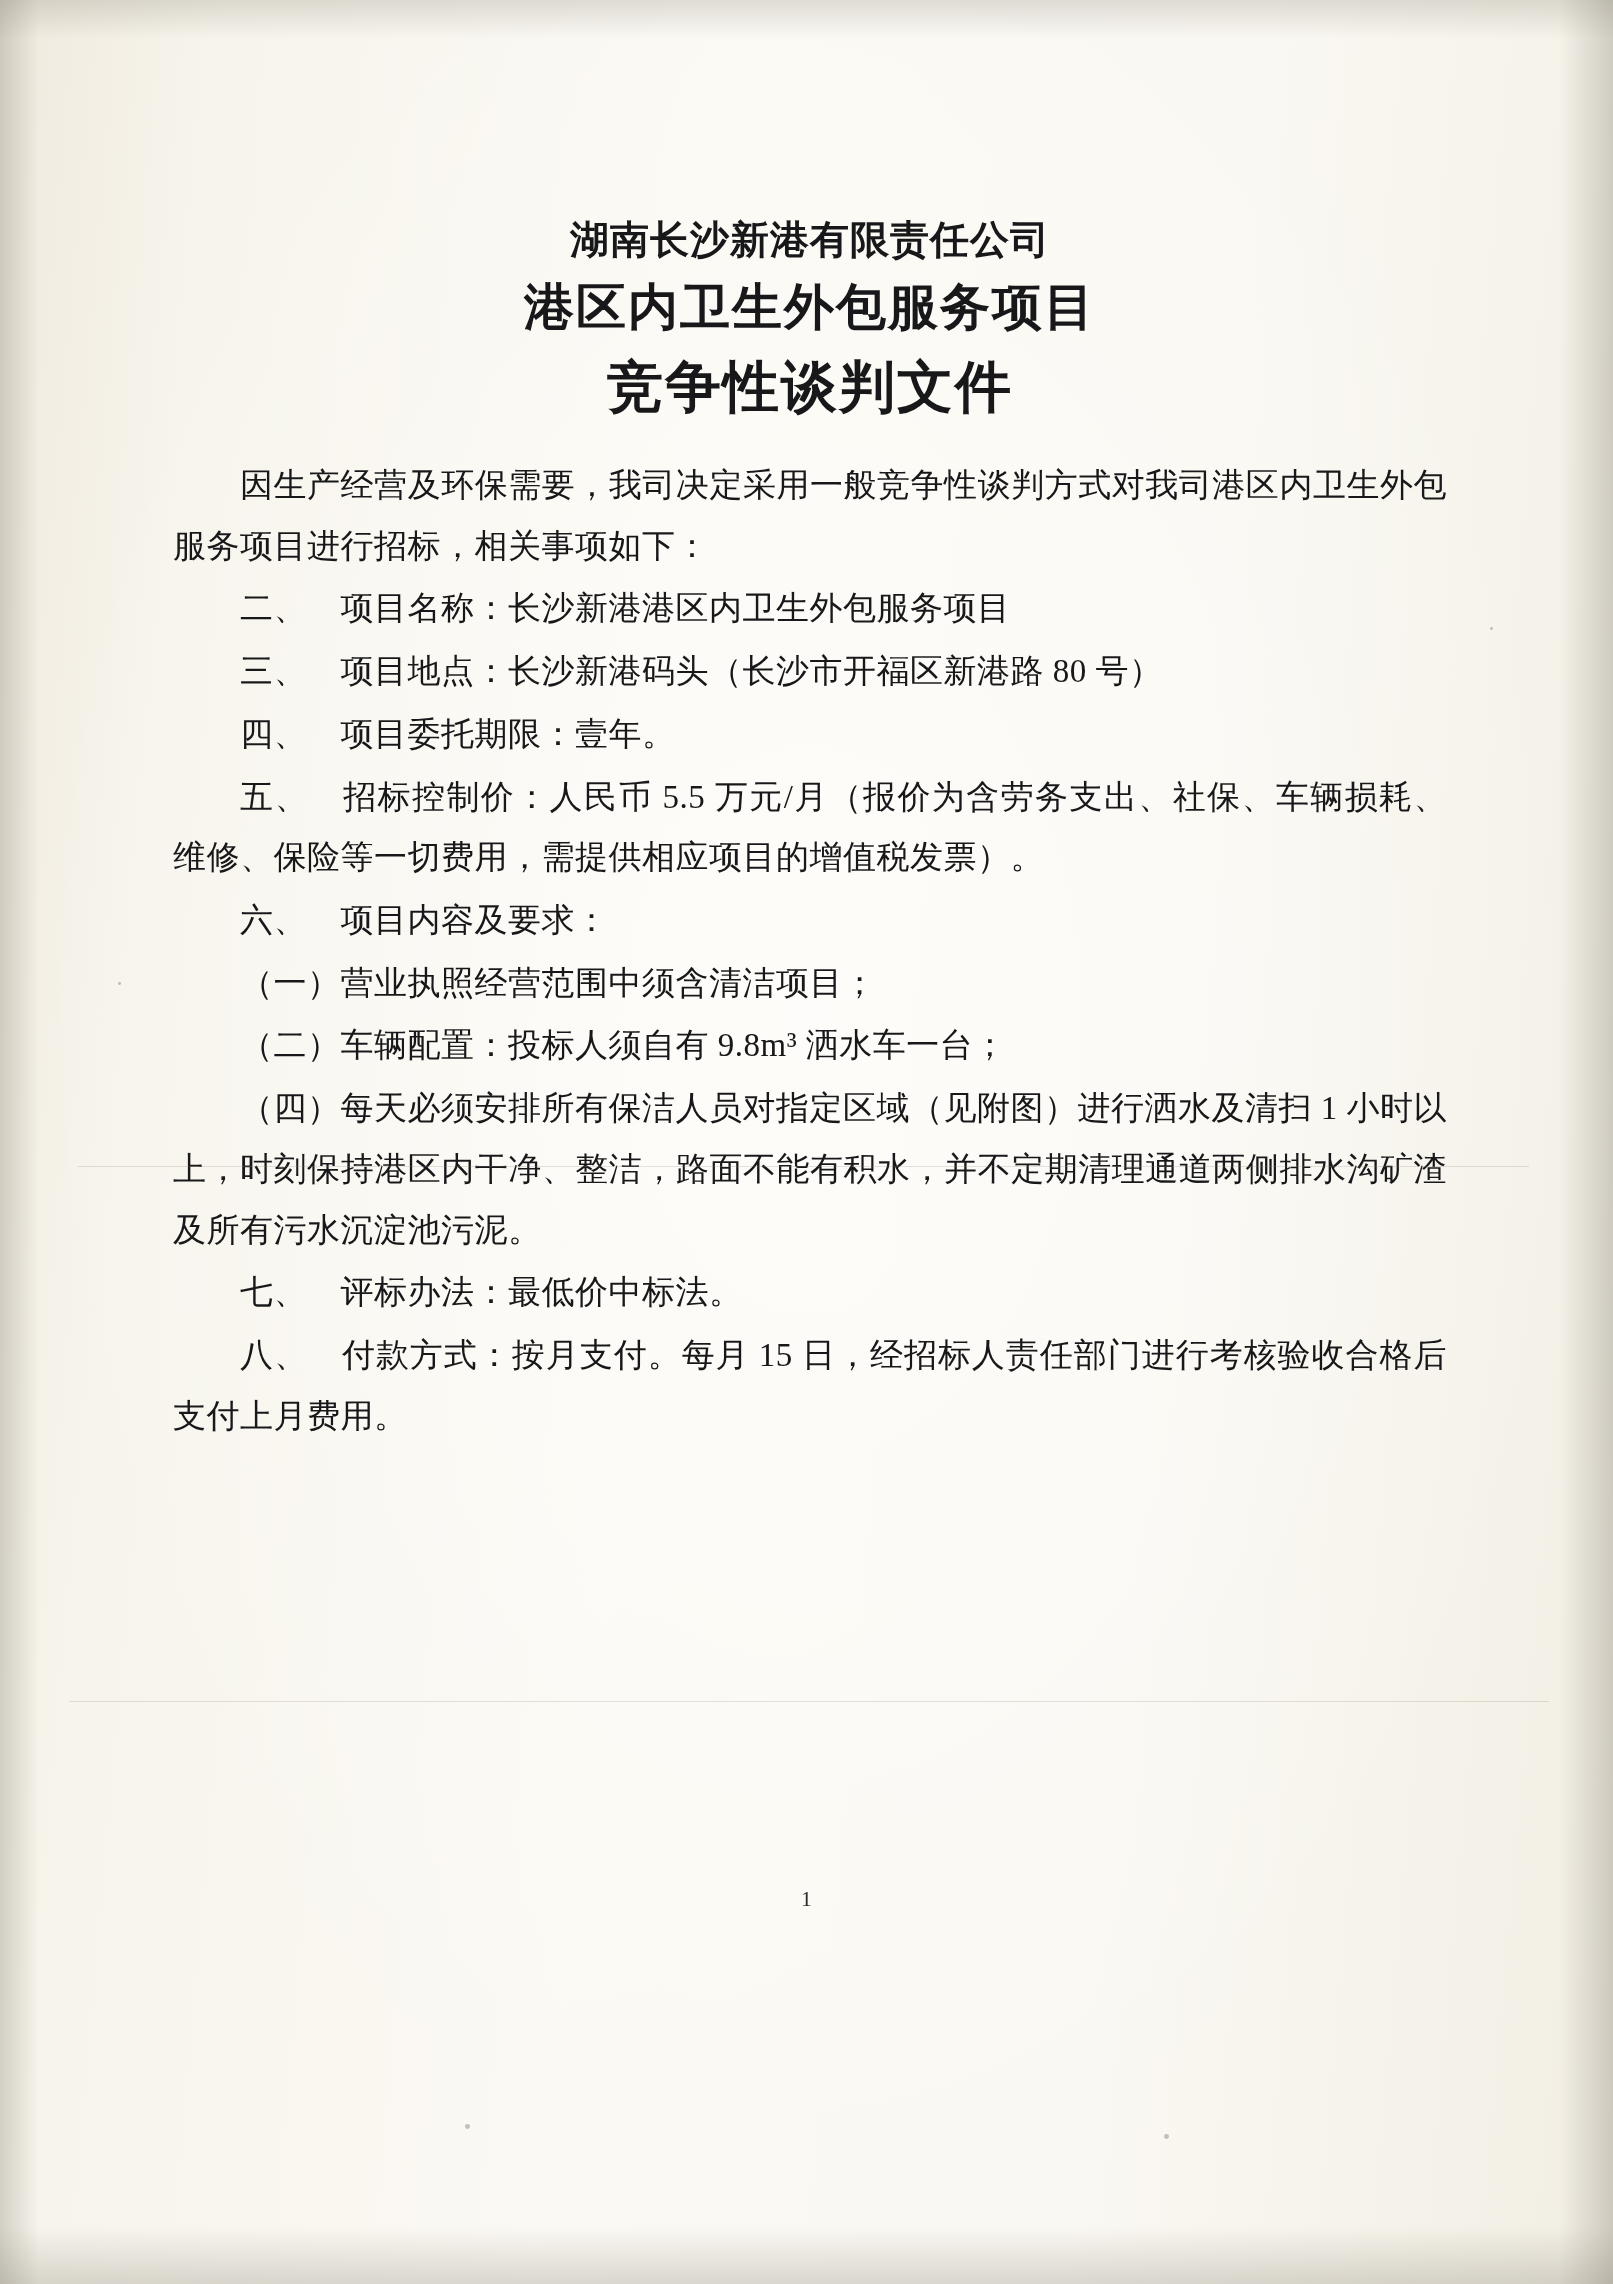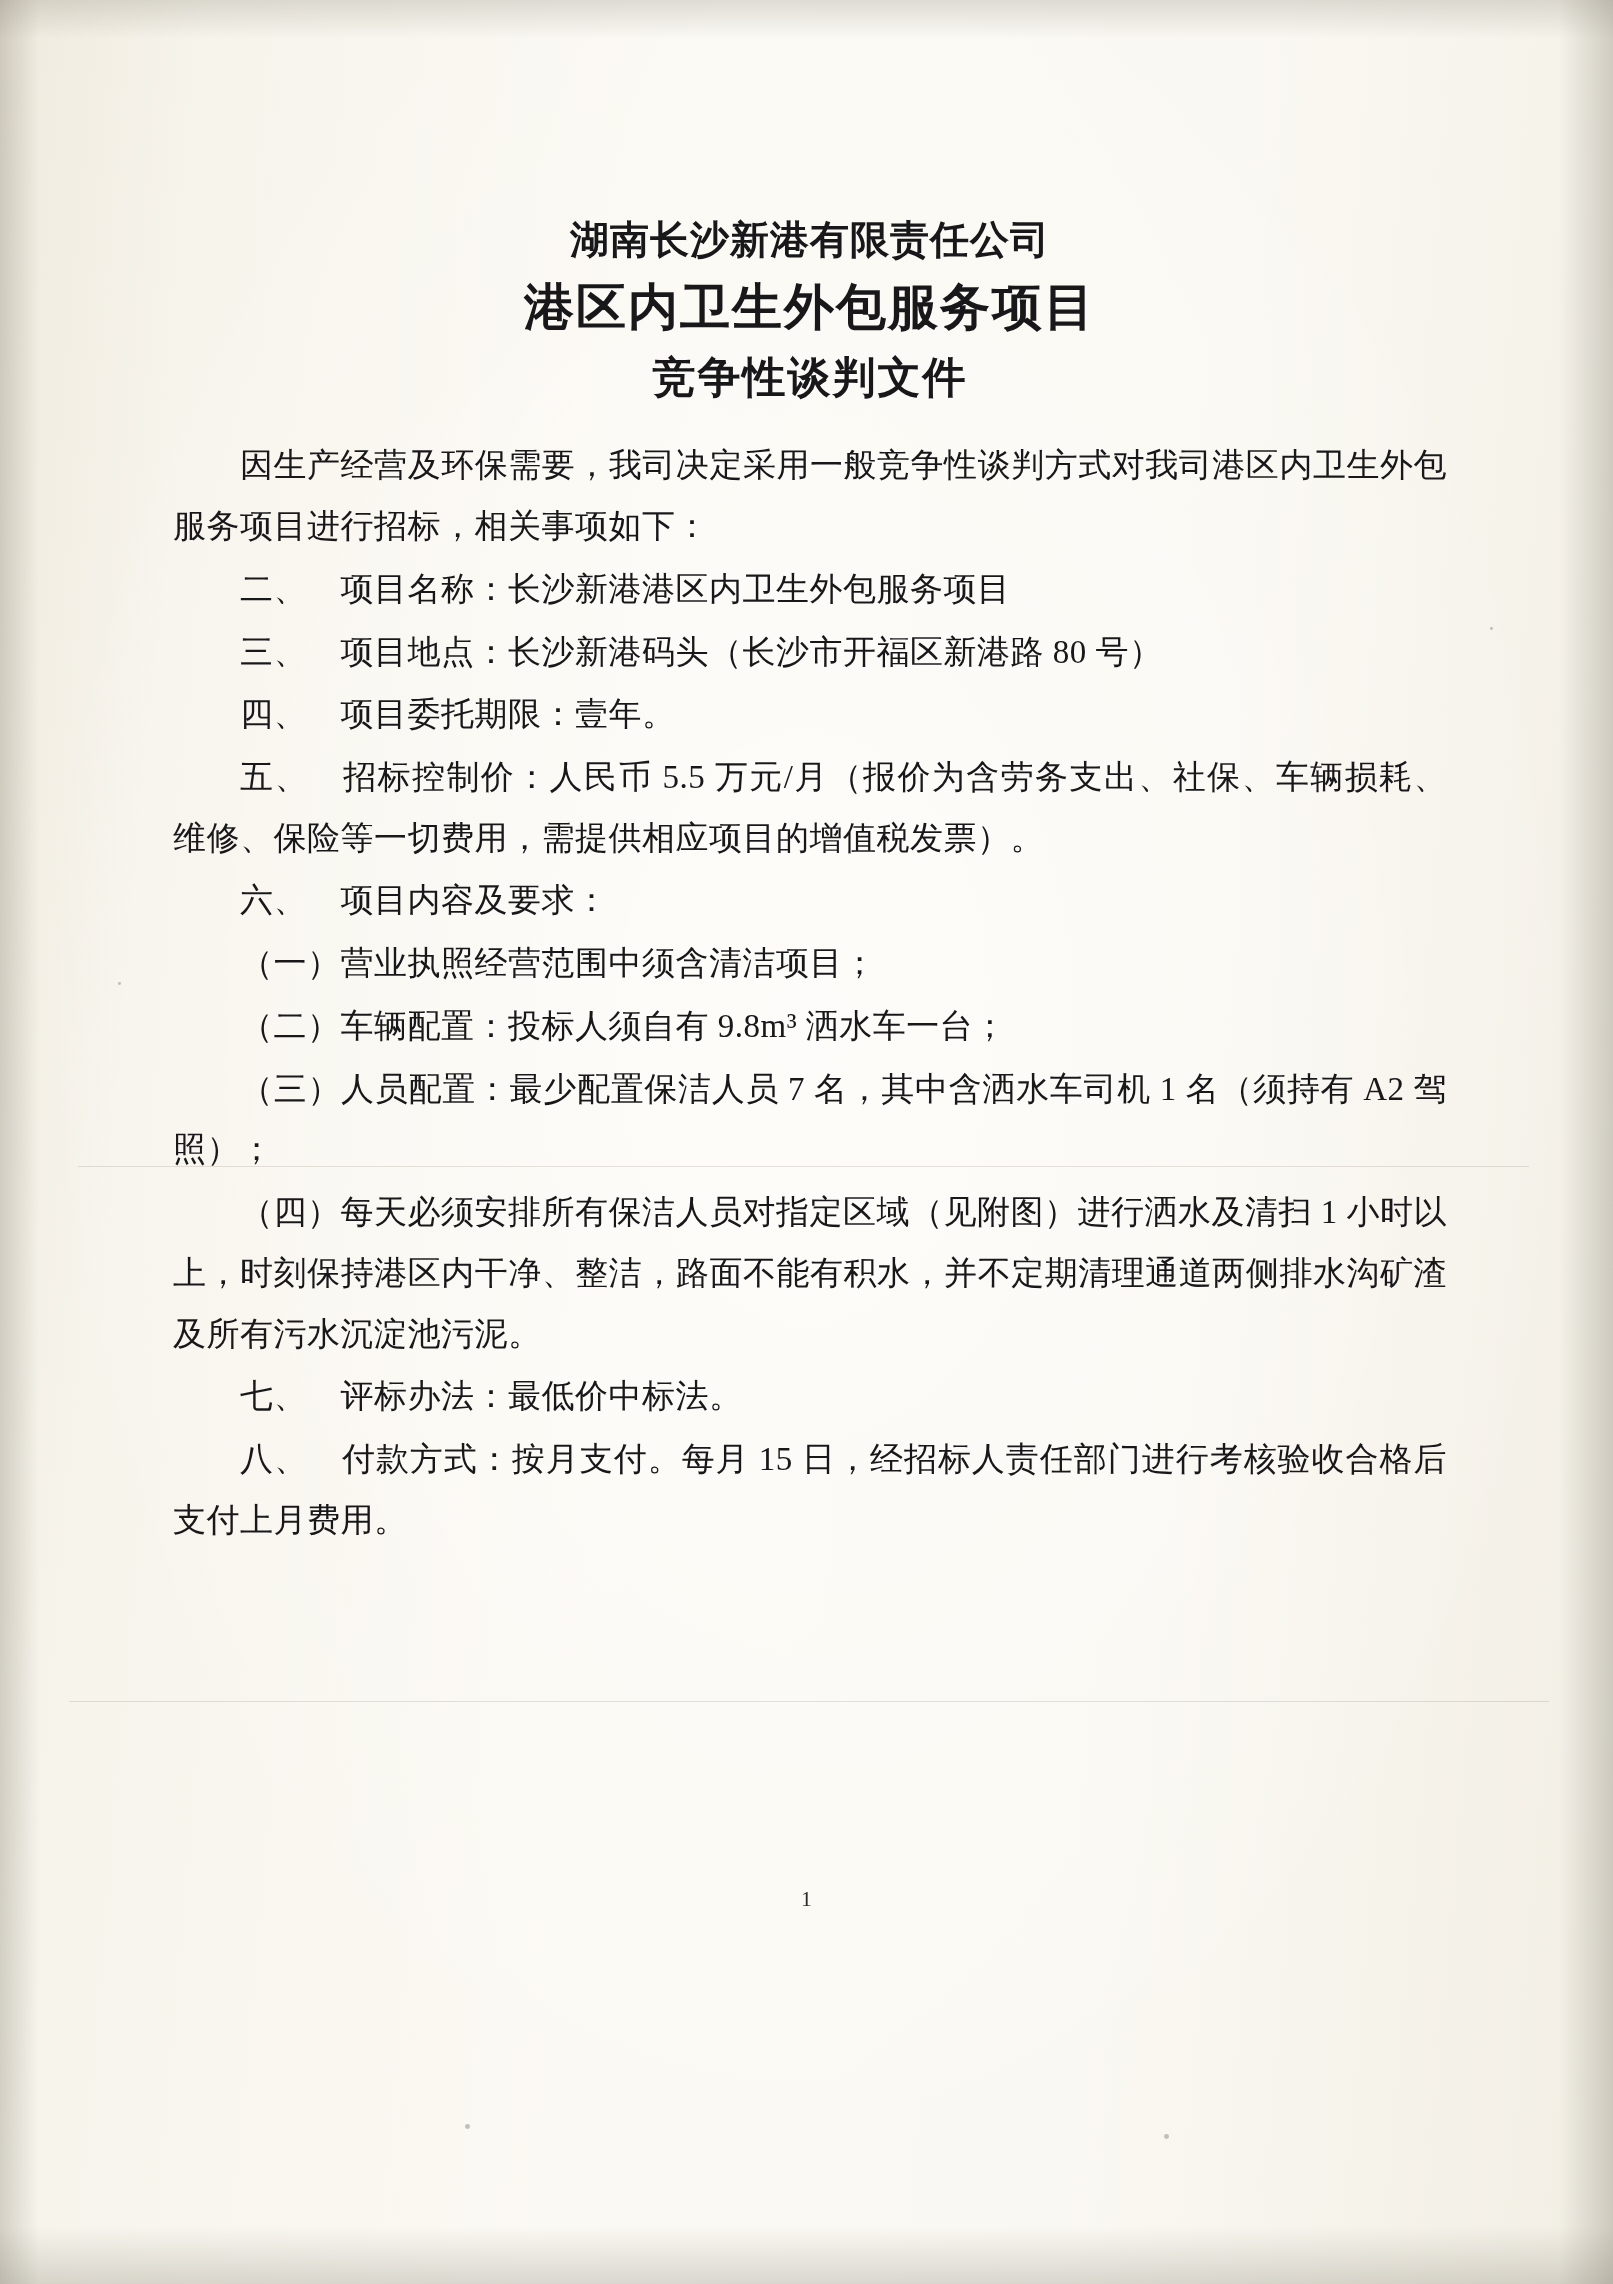--- a/index.html
+++ b/index.html
@@ -66,21 +66,21 @@
     font-size: 39px;
     line-height: 1.55;
     letter-spacing: 1px;
   }
   .title-line-2 {
     font-size: 50px;
     line-height: 1.5;
     letter-spacing: 2px;
   }
   .title-line-3 {
-    font-size: 43px;
+    font-size: 56px;
     line-height: 1.5;
     letter-spacing: 2px;
     margin-bottom: 24px;
   }
   .body-block {
     font-size: 33px;
     line-height: 1.84;
     text-align: justify;
     letter-spacing: 0.5px;
     margin-top: 25.5px;
@@ -129,21 +129,20 @@
 
     <div class="body-block">
       <p class="para">因生产经营及环保需要，我司决定采用一般竞争性谈判方式对我司港区内卫生外包服务项目进行招标，相关事项如下：</p>
       <p class="para">二、　项目名称：长沙新港港区内卫生外包服务项目</p>
       <p class="para">三、　项目地点：长沙新港码头（长沙市开福区新港路 80 号）</p>
       <p class="para">四、　项目委托期限：壹年。</p>
       <p class="para">五、　招标控制价：人民币 5.5 万元/月（报价为含劳务支出、社保、车辆损耗、维修、保险等一切费用，需提供相应项目的增值税发票）。</p>
       <p class="para">六、　项目内容及要求：</p>
       <p class="para">（一）营业执照经营范围中须含清洁项目；</p>
       <p class="para">（二）车辆配置：投标人须自有 9.8m³ 洒水车一台；</p>
-      <p class="para">（三）人员配置：最少配置保洁人员 7 名，其中含洒水车司机 1 名（须持有 A2 驾照）；</p>
       <p class="para">（四）每天必须安排所有保洁人员对指定区域（见附图）进行洒水及清扫 1 小时以上，时刻保持港区内干净、整洁，路面不能有积水，并不定期清理通道两侧排水沟矿渣及所有污水沉淀池污泥。</p>
       <p class="para">七、　评标办法：最低价中标法。</p>
       <p class="para">八、　付款方式：按月支付。每月 15 日，经招标人责任部门进行考核验收合格后支付上月费用。</p>
     </div>
 
   </div>
 
   <div class="page-number">1</div>
 
   <div class="speck" style="left:465px; top:2124px; width:4.9px; height:4.9px;"></div>

